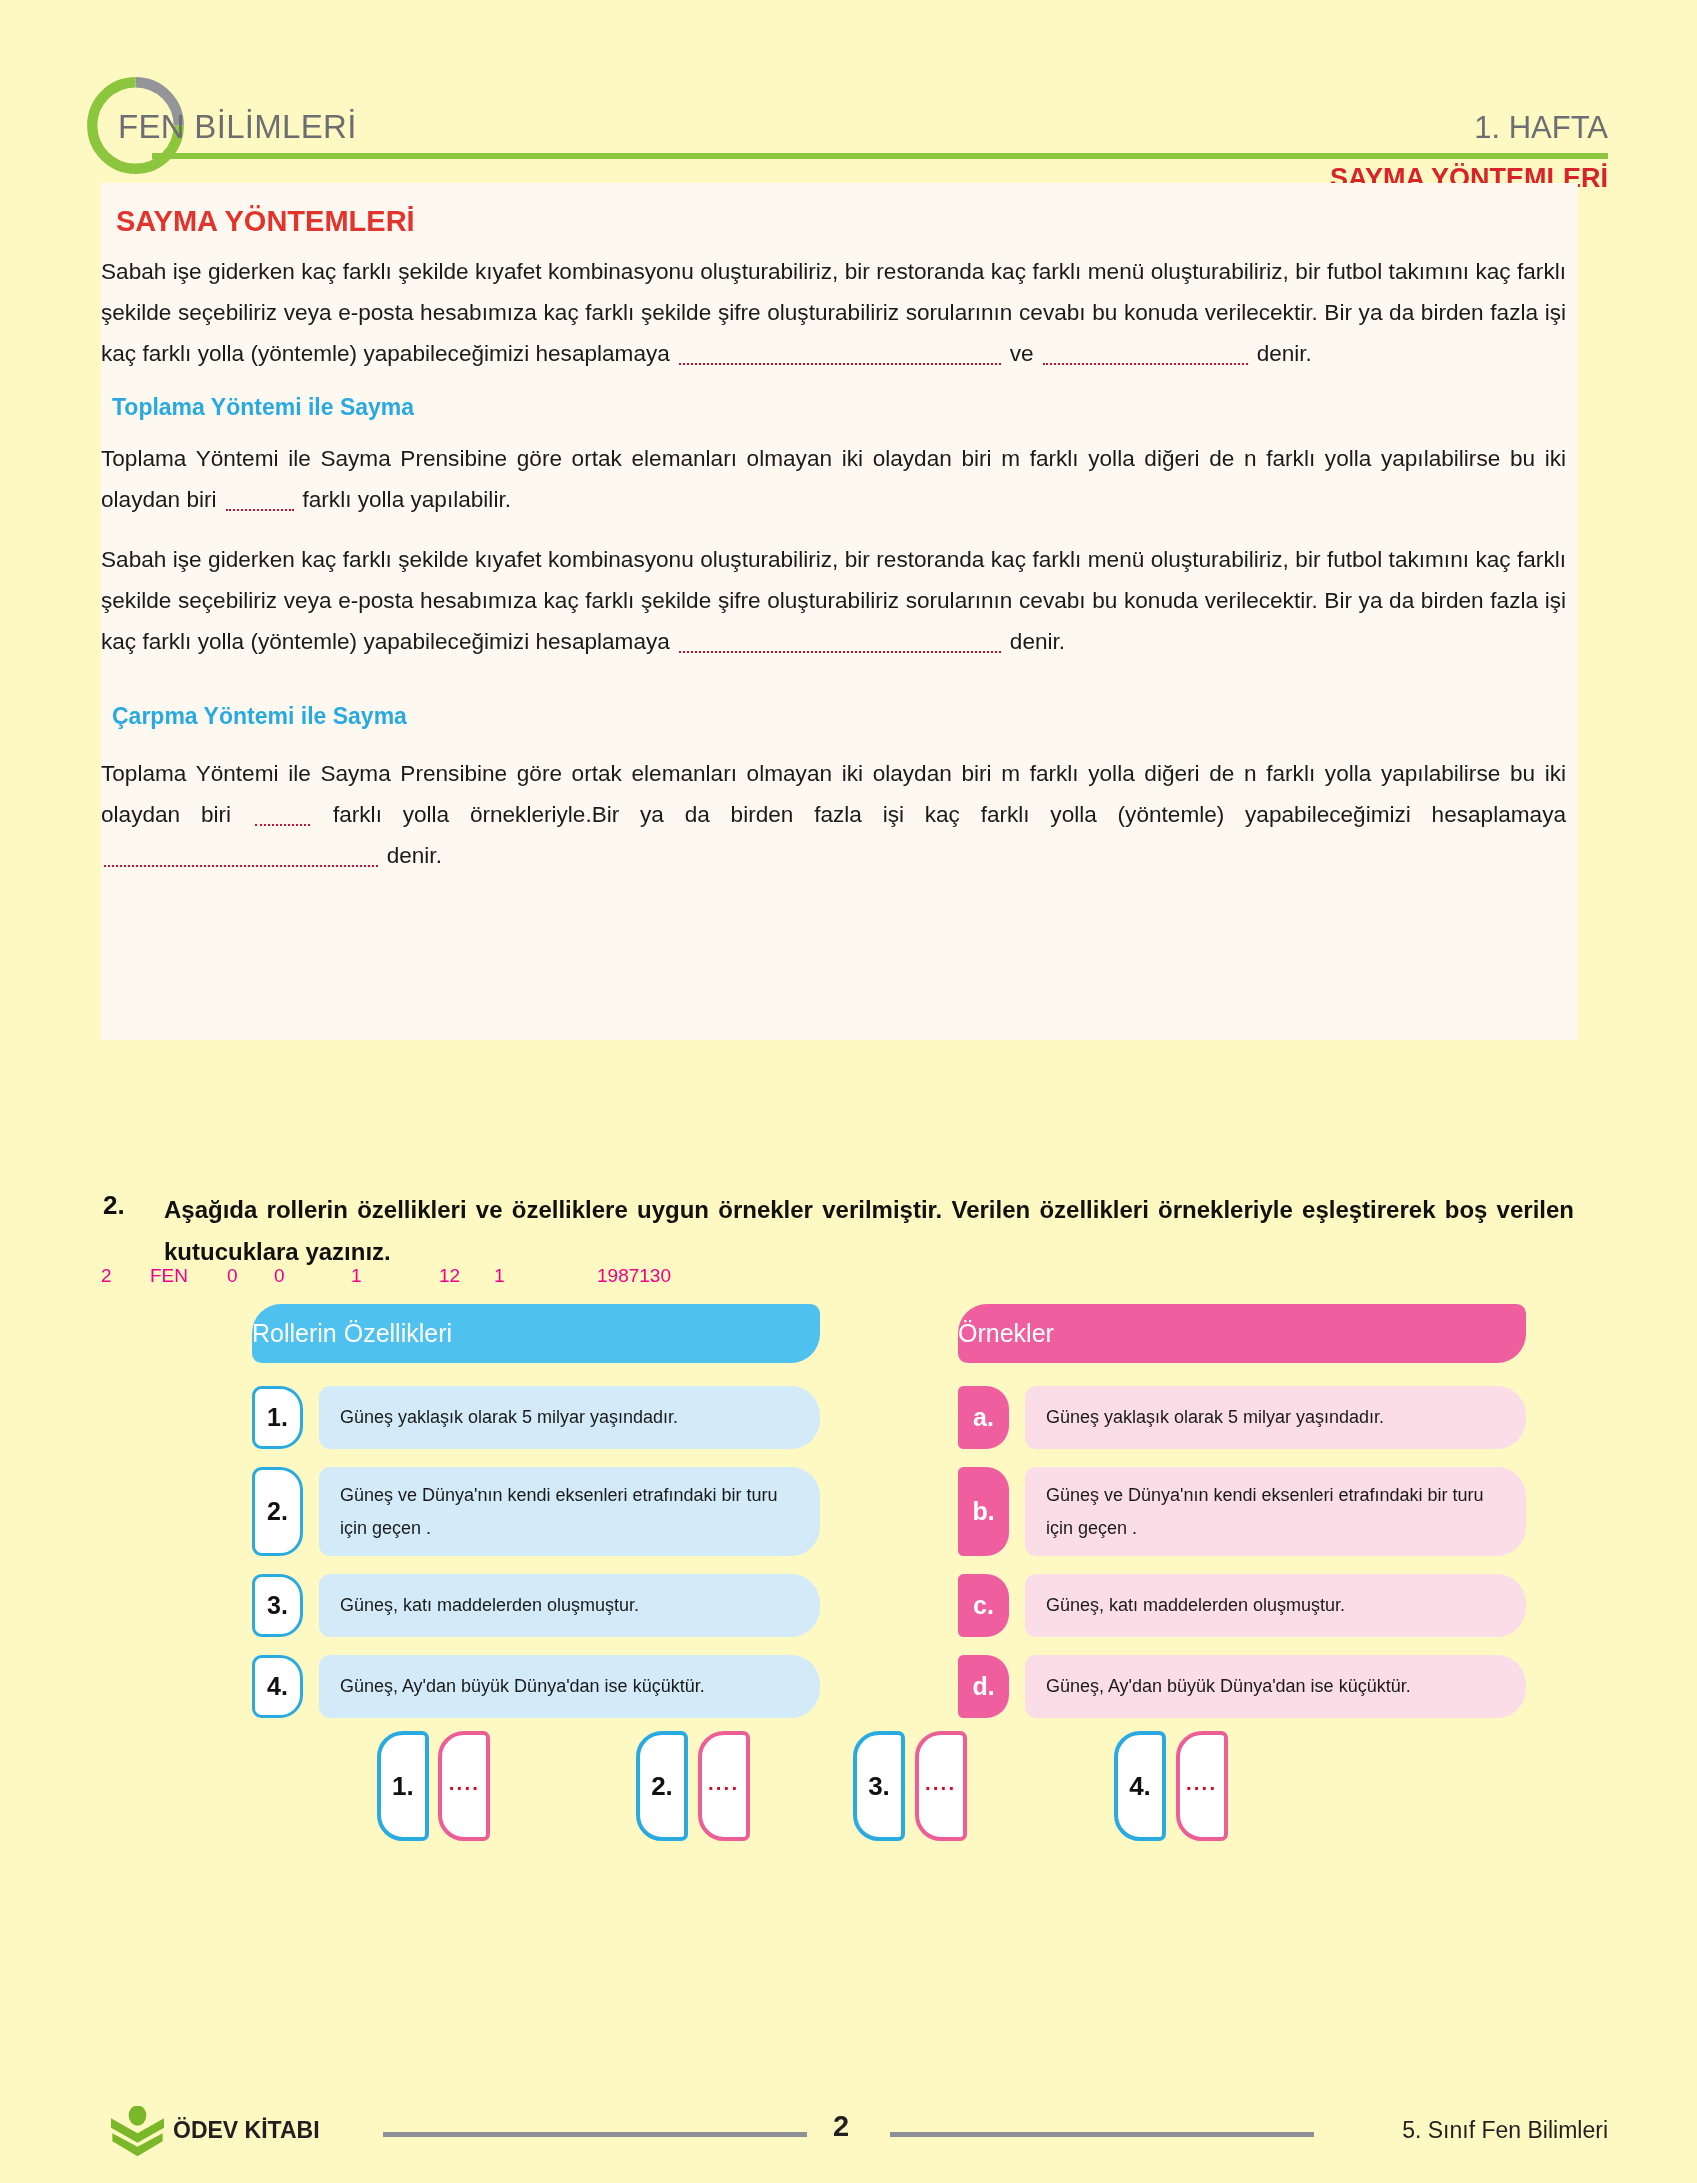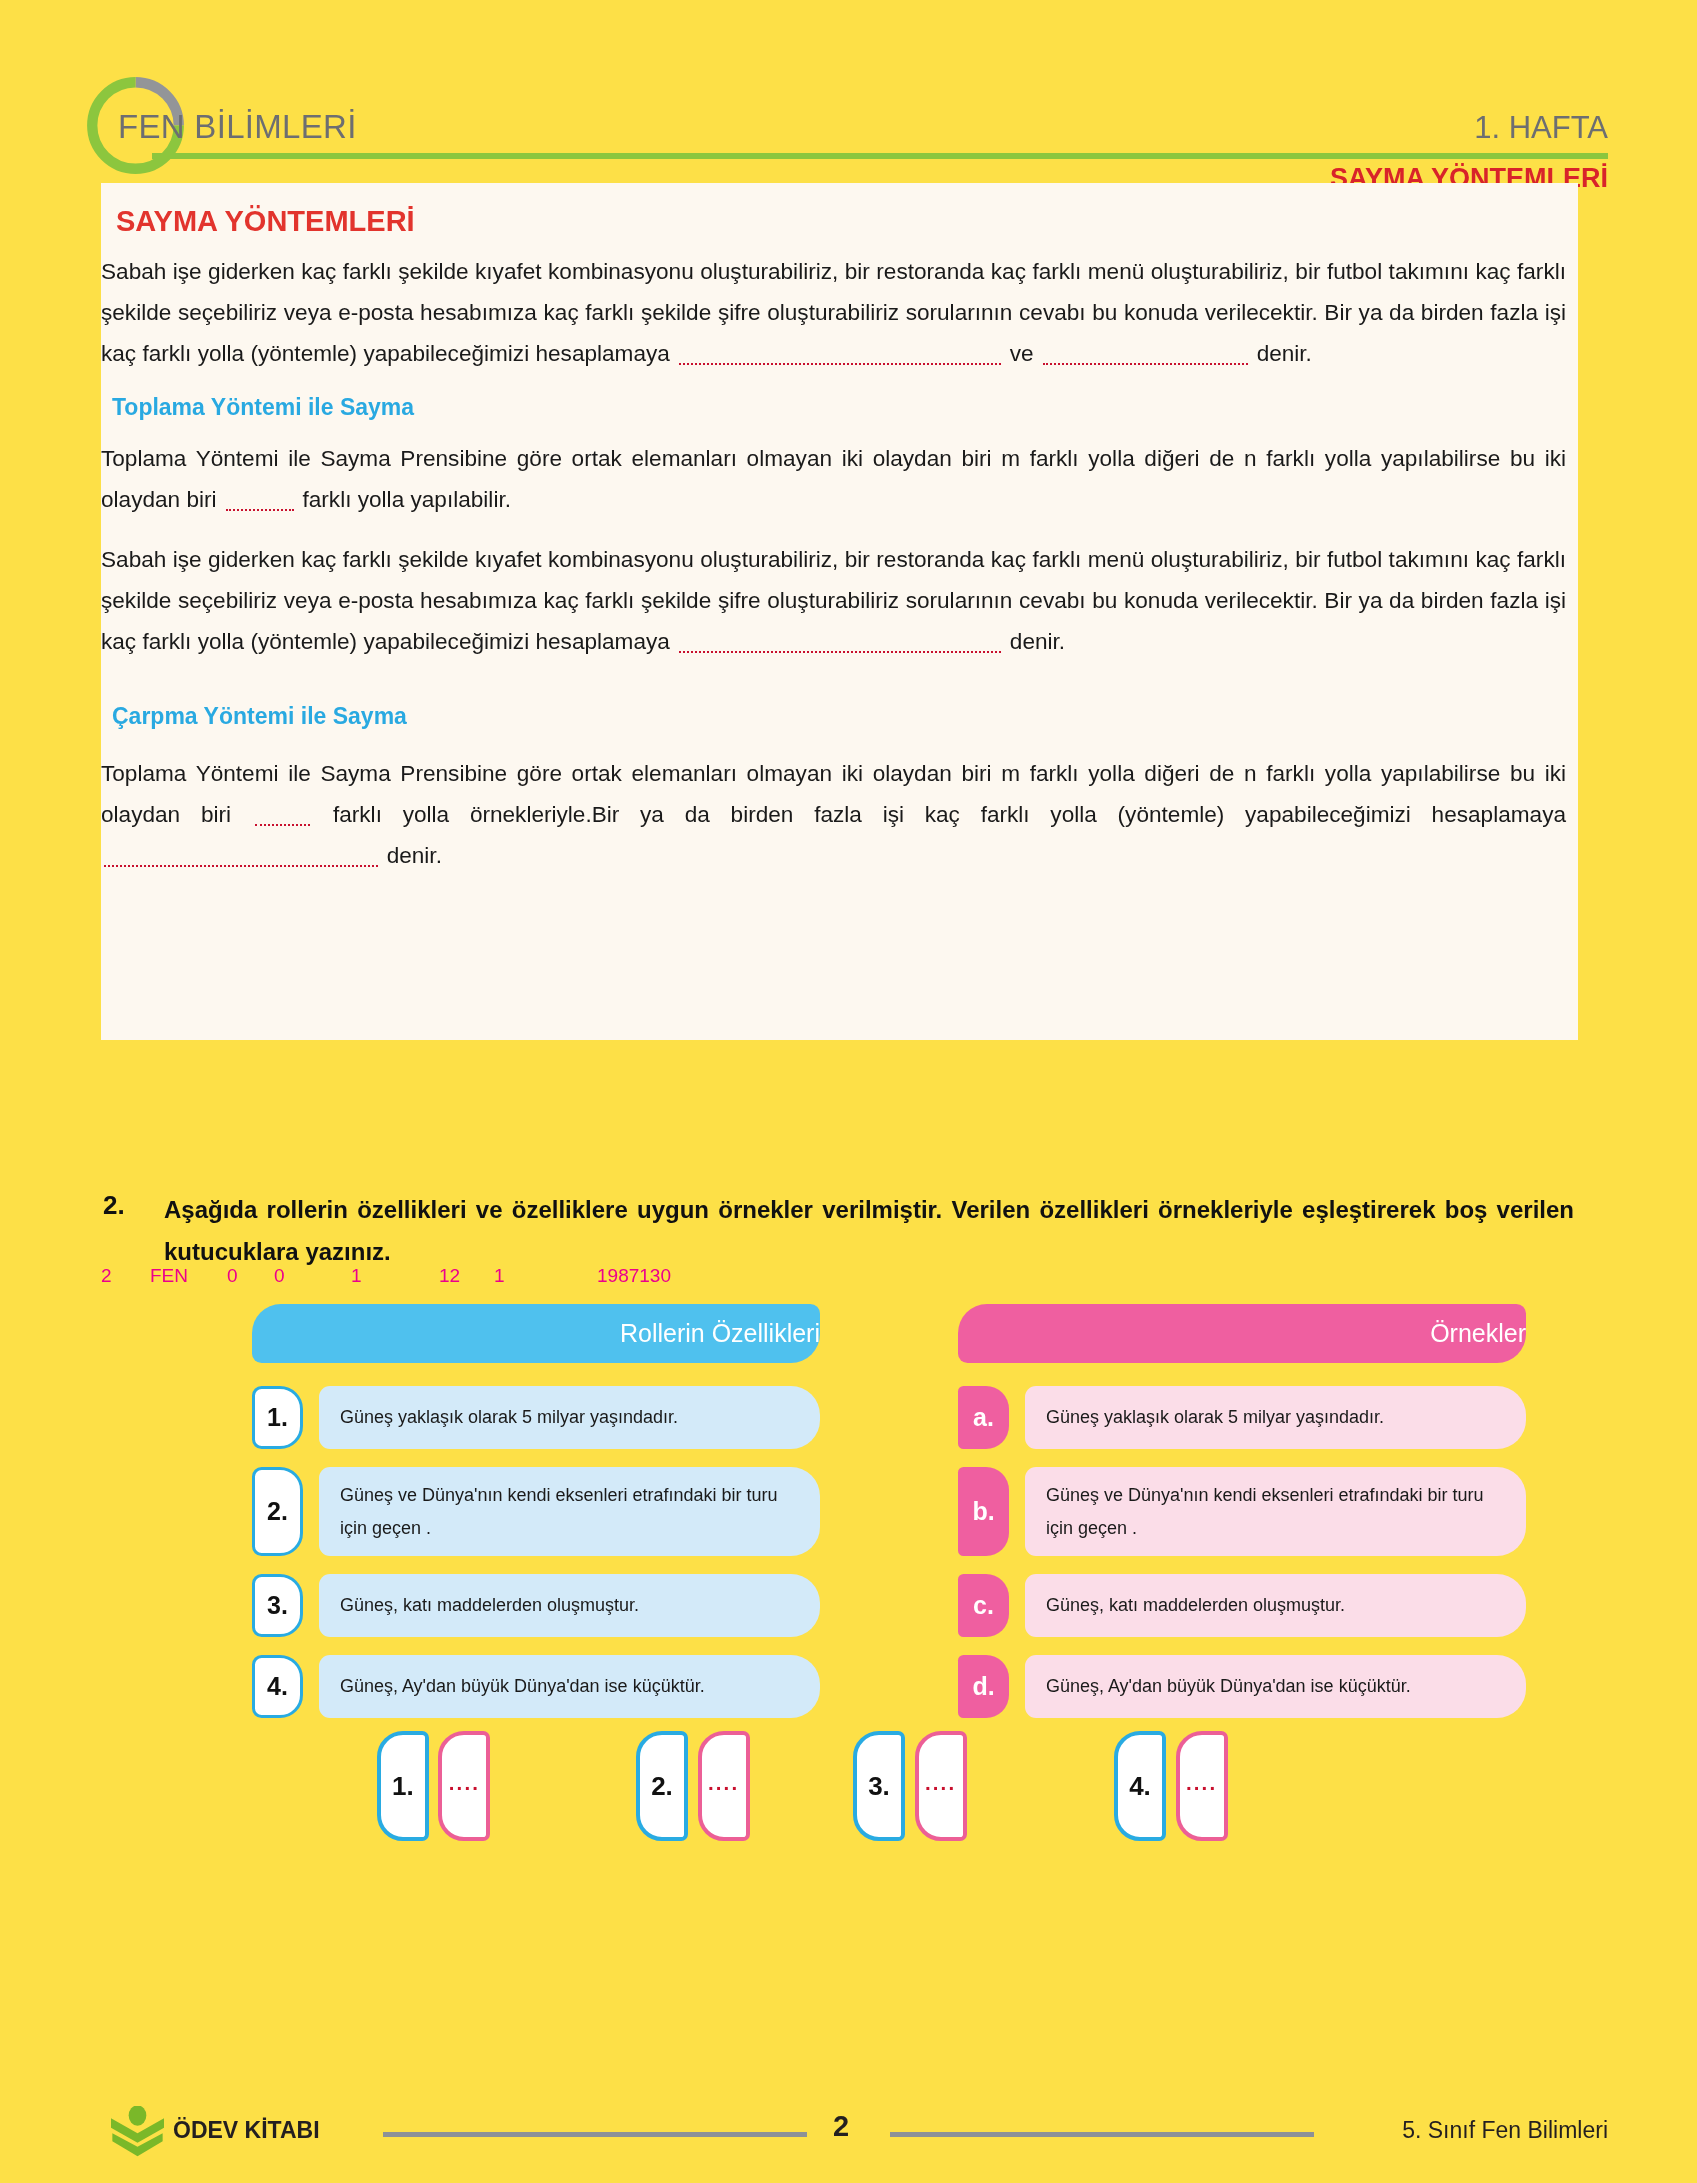--- a/index.html
+++ b/index.html
@@ -11,21 +11,21 @@
     width: 1698px;
     height: 2183px;
     font-family: "Liberation Sans", sans-serif;
     position: relative;
     overflow: hidden;
   }
 
   .page {
     position: absolute;
     inset: 0;
-    background: #fde047;
+    background: #fef9c3;
   }
 
   
   .header {
     position: absolute;
     left: 0; right: 0;
     top: 0;
     height: 205px;
   }
   .brand-logo {
@@ -177,21 +177,21 @@
     position: absolute;
     top: 1304px;
     width: 568px;
   }
   .col-left  { left: 252px; }
   .col-right { left: 958px; }
 
   .col-header {
     height: 59px;
     line-height: 59px;
-    text-align: right;
+    text-align: left;
     color: #ffffff;
     font-size: 25px;
     border-radius: 29px 9.6px 29px 9.6px;
   }
   .col-header.blue { background: #4fc1ee; }
   .col-header.pink { background: #ef5fa0; }
 
   .rows { margin-top: 23px; }
 
   .match-row {

